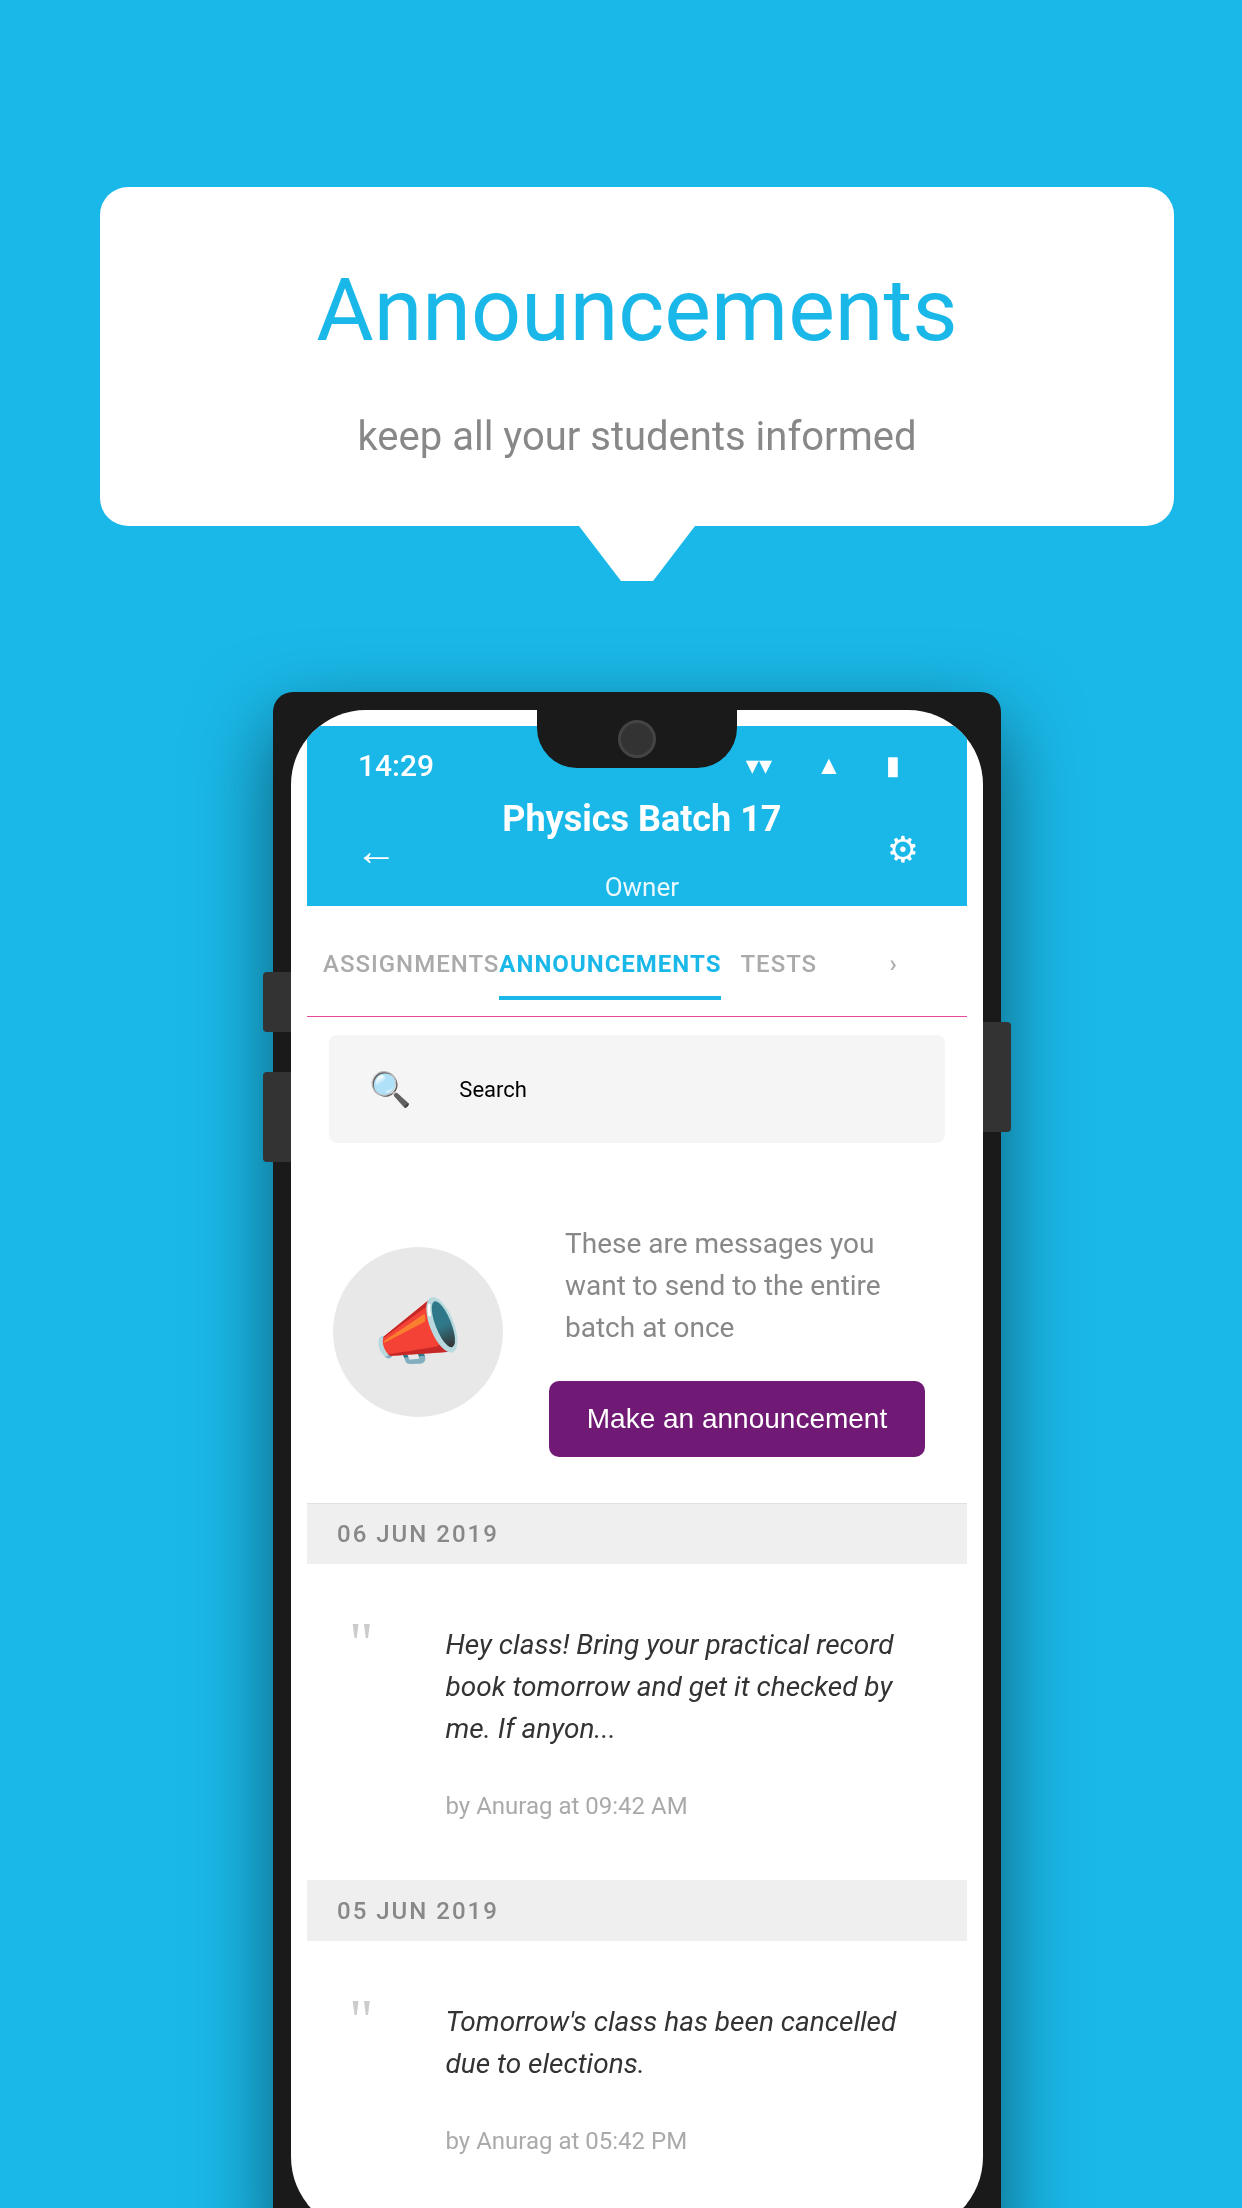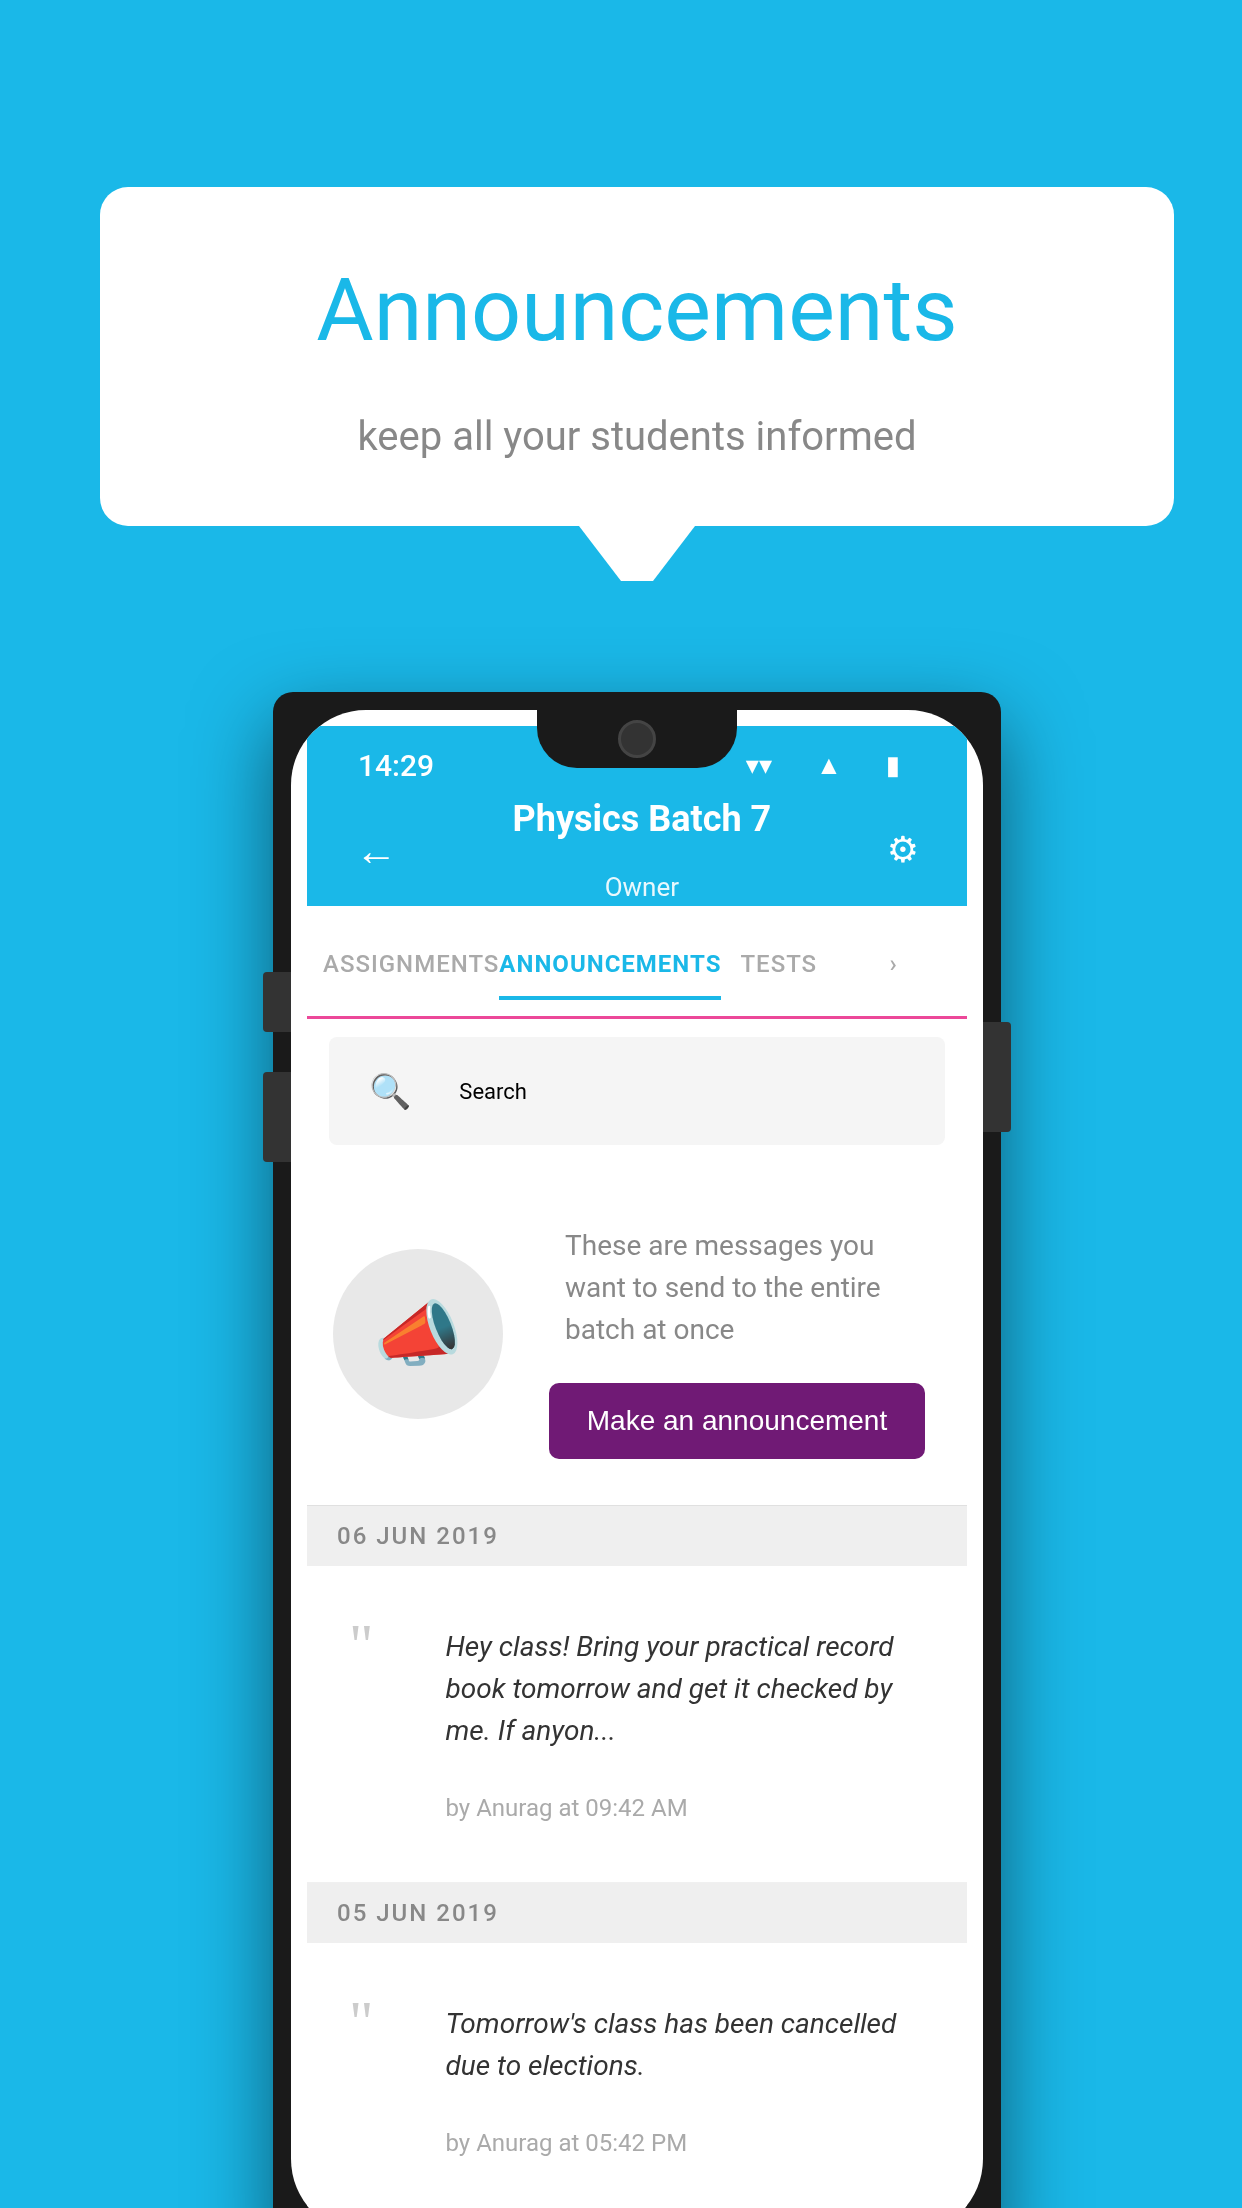--- a/index.html
+++ b/index.html
@@ -163,21 +163,21 @@
 
     .header-settings {
       color: white;
       font-size: 36px;
     }
 
     
     .tabs-container {
       background: white;
       display: flex;
-      border-bottom: 3px solid #ec4899;
+      border-bottom: 1px solid #ec4899;
     }
 
     .tab-item {
       flex: 1;
       text-align: center;
       padding: 28px 0 22px;
       font-size: 24px;
       font-weight: 500;
       color: #aaa;
       letter-spacing: 1px;
@@ -380,21 +380,21 @@
         <div class="status-icons">
           <span class="wifi-icon">▾▾</span>
           <span class="signal-icon">▲</span>
           <span class="battery-icon">▮</span>
         </div>
       </div>
 
       <div class="app-header">
         <div class="header-back">←</div>
         <div class="header-title-area">
-          <div class="header-title">Physics Batch 7</div>
+          <div class="header-title">Physics Batch 17</div>
           <div class="header-subtitle">Owner</div>
         </div>
         <div class="header-settings">⚙</div>
       </div>
 
       <div class="tabs-container">
         <div class="tab-item">ASSIGNMENTS</div>
         <div class="tab-item active">ANNOUNCEMENTS</div>
         <div class="tab-item">TESTS</div>
         <div class="tab-item">›</div>

